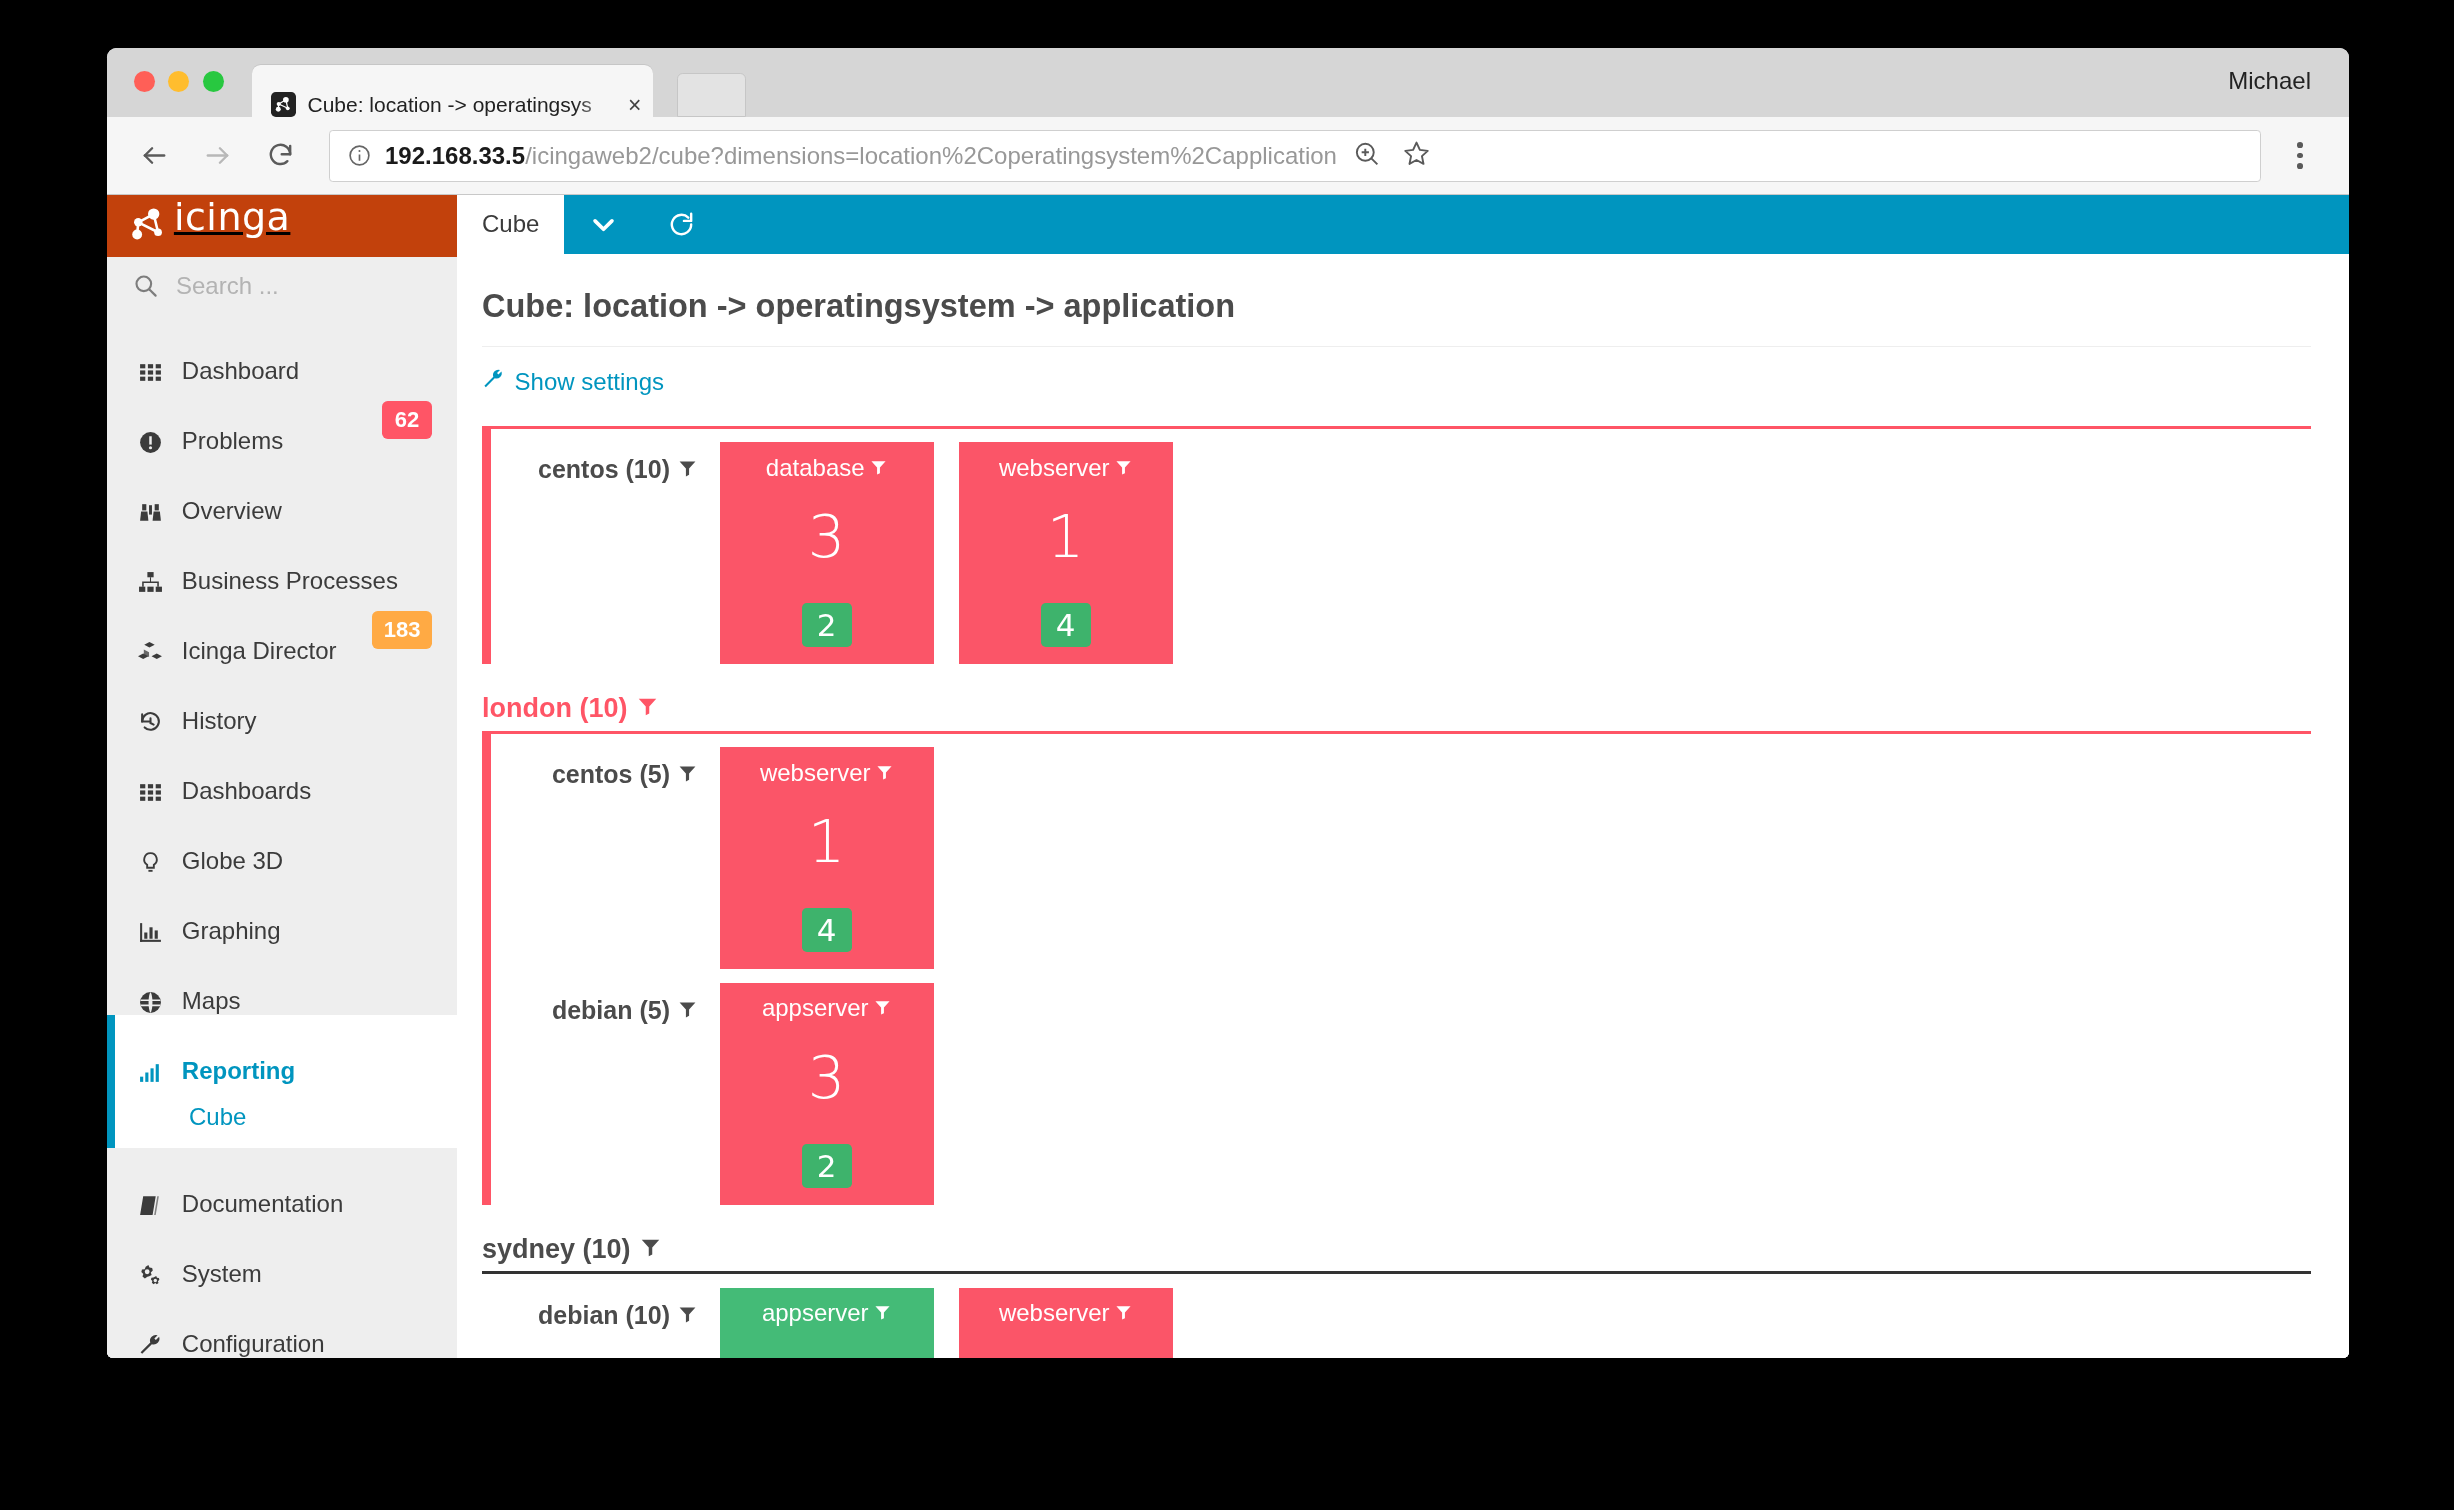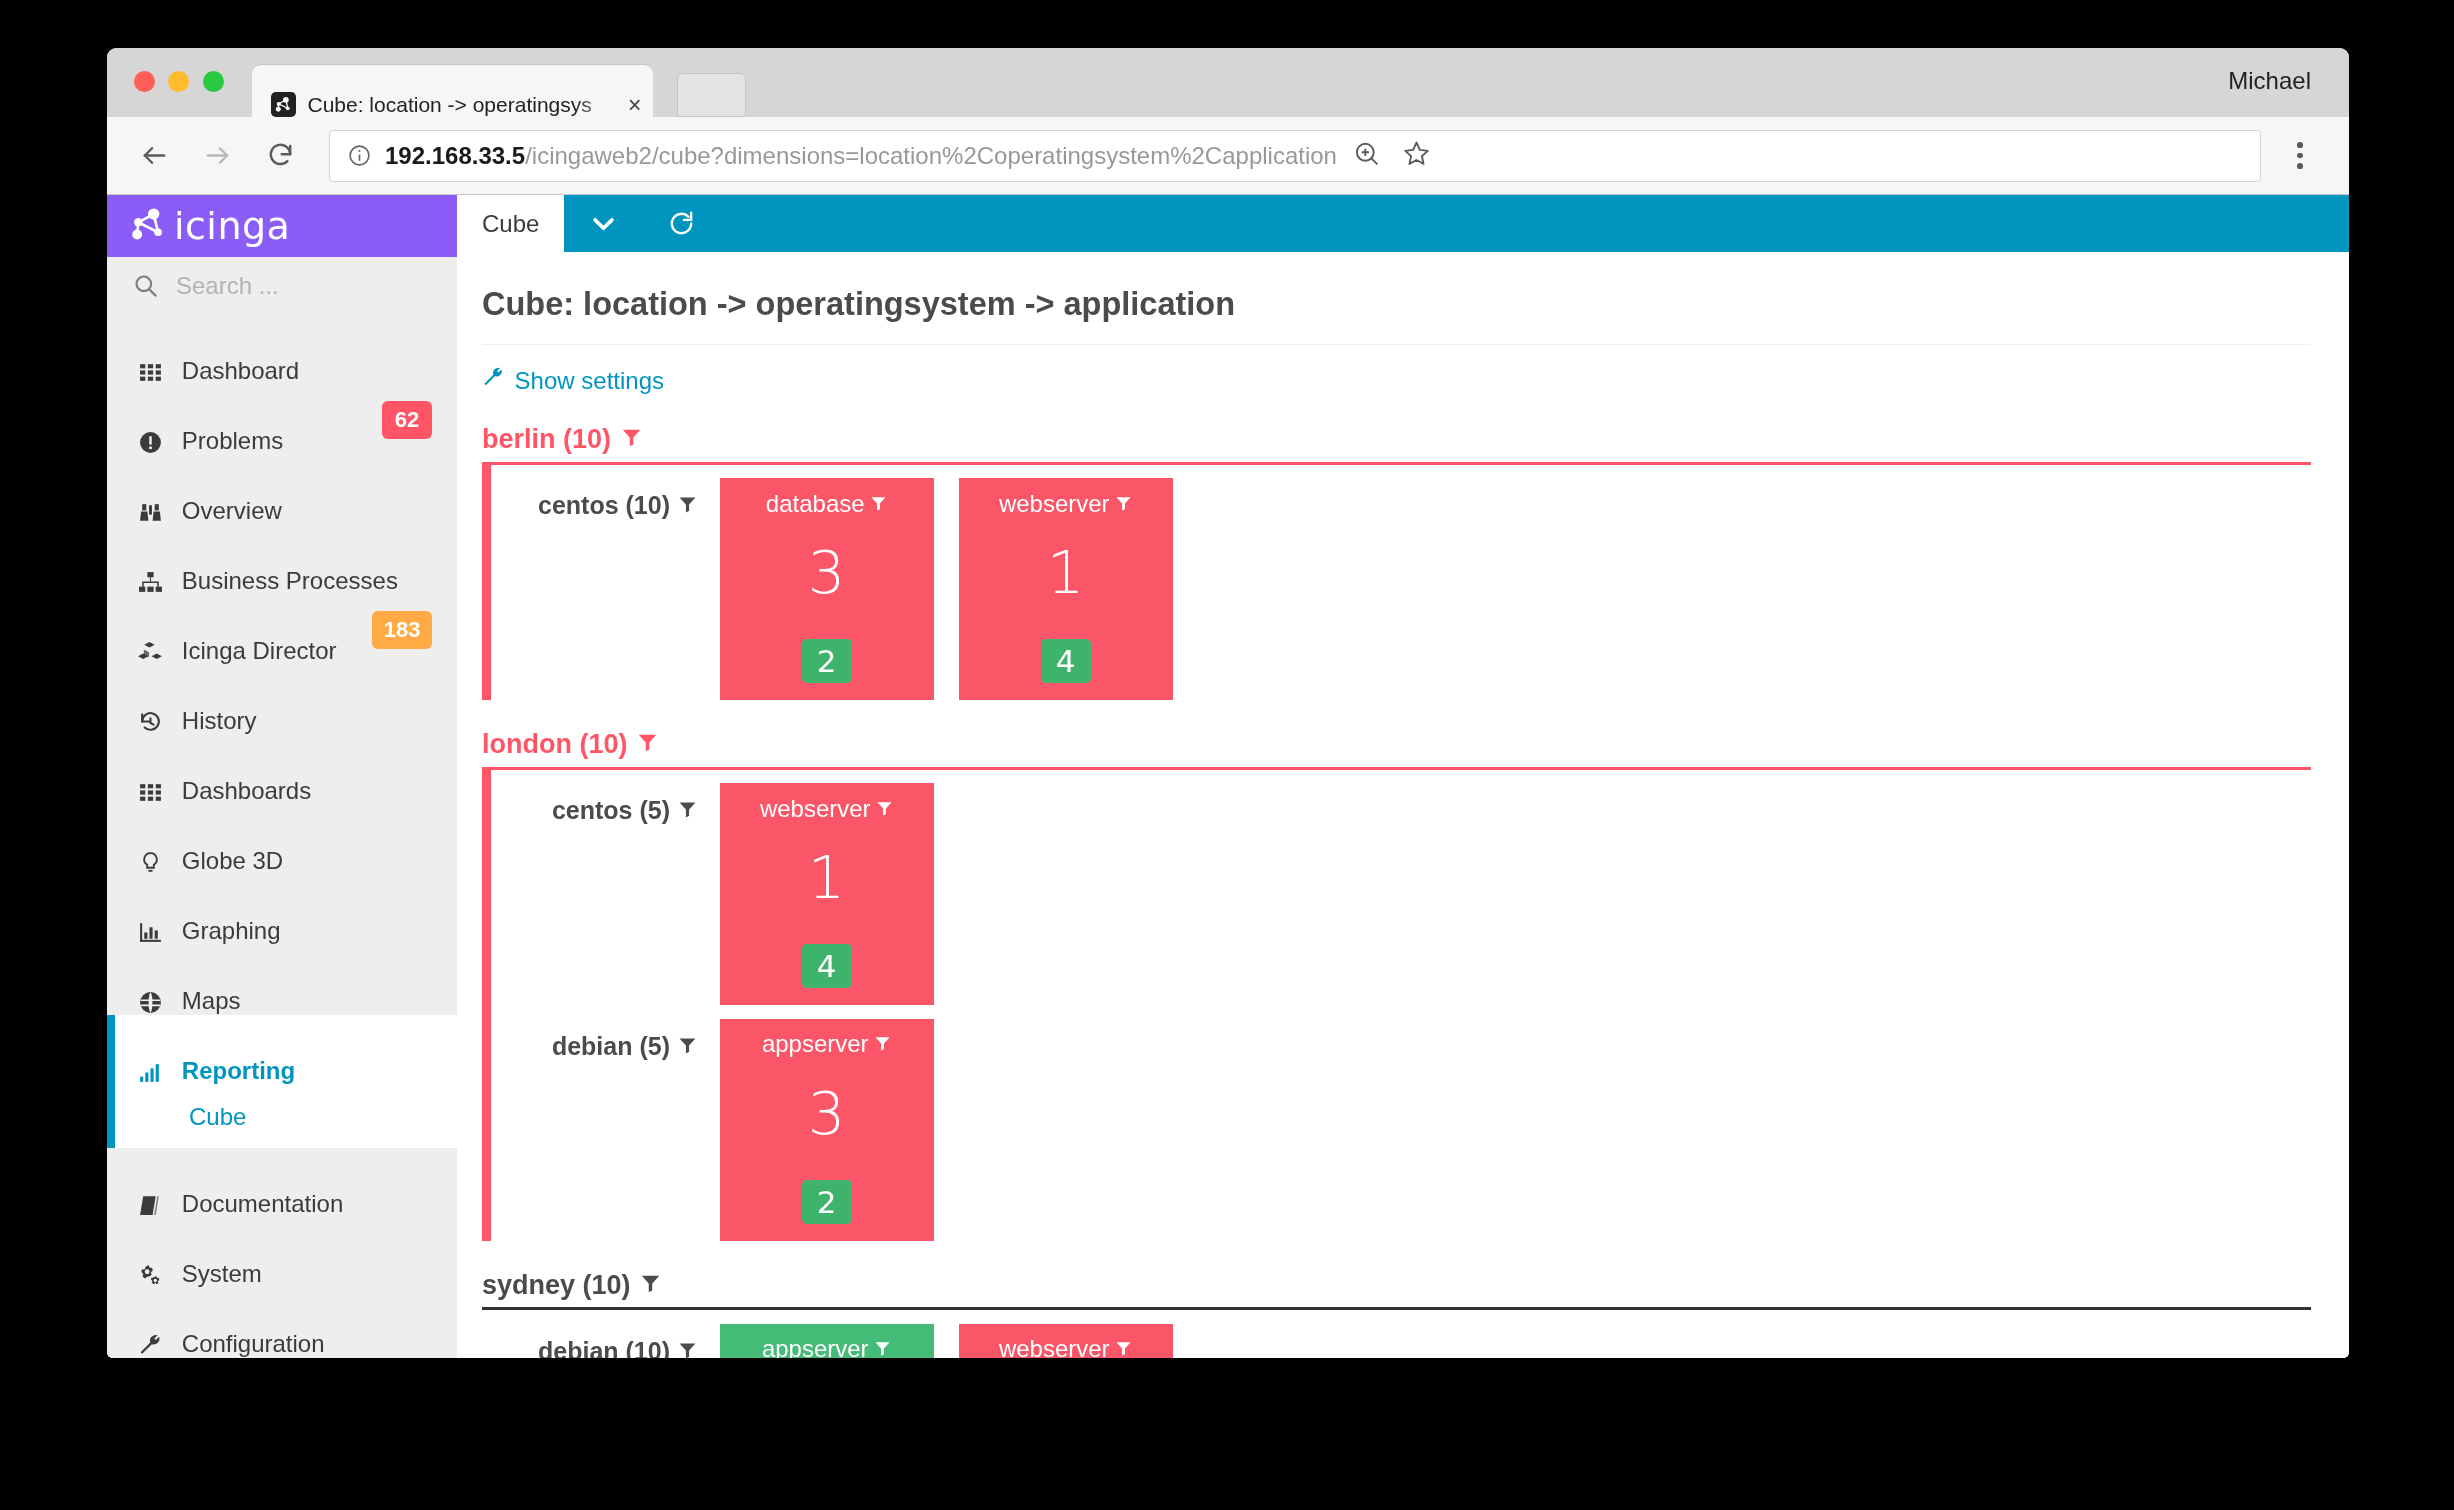--- a/index.html
+++ b/index.html
@@ -105,23 +105,24 @@
   
   .app { display: flex; height: calc(100% - 147px); background: #fff; }
 
   
   .sidebar {
     width: 350px; flex: 0 0 350px;
     background: #eeeeee;
     display: flex; flex-direction: column;
   }
   .brand {
-    height: 73px; background: #8b5cf6;
-    display: flex; align-items: center;
+    height: 73px; background: #c2410c;
+    display: flex; 
     padding-left: 21px;
+    text-decoration: underline;
   }
   .brand-logo { display: flex; align-items: center; }
   .brand-word {
     color: #fff; font-size: 38px; letter-spacing: 0.5px;
     font-weight: 400; margin-left: 1.9px;
     font-family: "DejaVu Sans", sans-serif;
   }
   .search-row {
     height: 69px; display: flex; align-items: center;
     padding-left: 25px; gap: 17px;
@@ -574,28 +575,20 @@
           <span>
             <svg width="23" height="23" viewBox="0 0 24 24" fill="currentColor">
                 <path d="M20.3 3.7a5.5 5.5 0 0 1-7 7L4 20l-1.5-1.5 9.3-9.3a5.5 5.5 0 0 1 7-7l-3.1 3.1 1.4 1.4 3.2-3z"></path>
               </svg>
           </span>
           <span>Show settings</span>
         </div>
 
         
         <div class="cube-group">
-          <div class="group-head crit">
-            <span>berlin (10)</span>
-            <span class="funnel">
-              <svg width="21" height="21" viewBox="0 0 24 24" fill="currentColor">
-                  <path d="M2 3h20l-8 9v8l-4 2v-10z"></path>
-                </svg>
-            </span>
-          </div>
           <div class="group-rule crit"></div>
           <div class="group-body">
             <div class="group-bar crit"></div>
             <div class="rows">
               <div class="os-row">
                 <div class="os-label">
                   <span>centos (10)</span>
                   <span class="funnel">
                     <svg width="19" height="19" viewBox="0 0 24 24" fill="#4b4b4b">
                         <path d="M2 3h20l-8 9v8l-4 2v-10z"></path>

